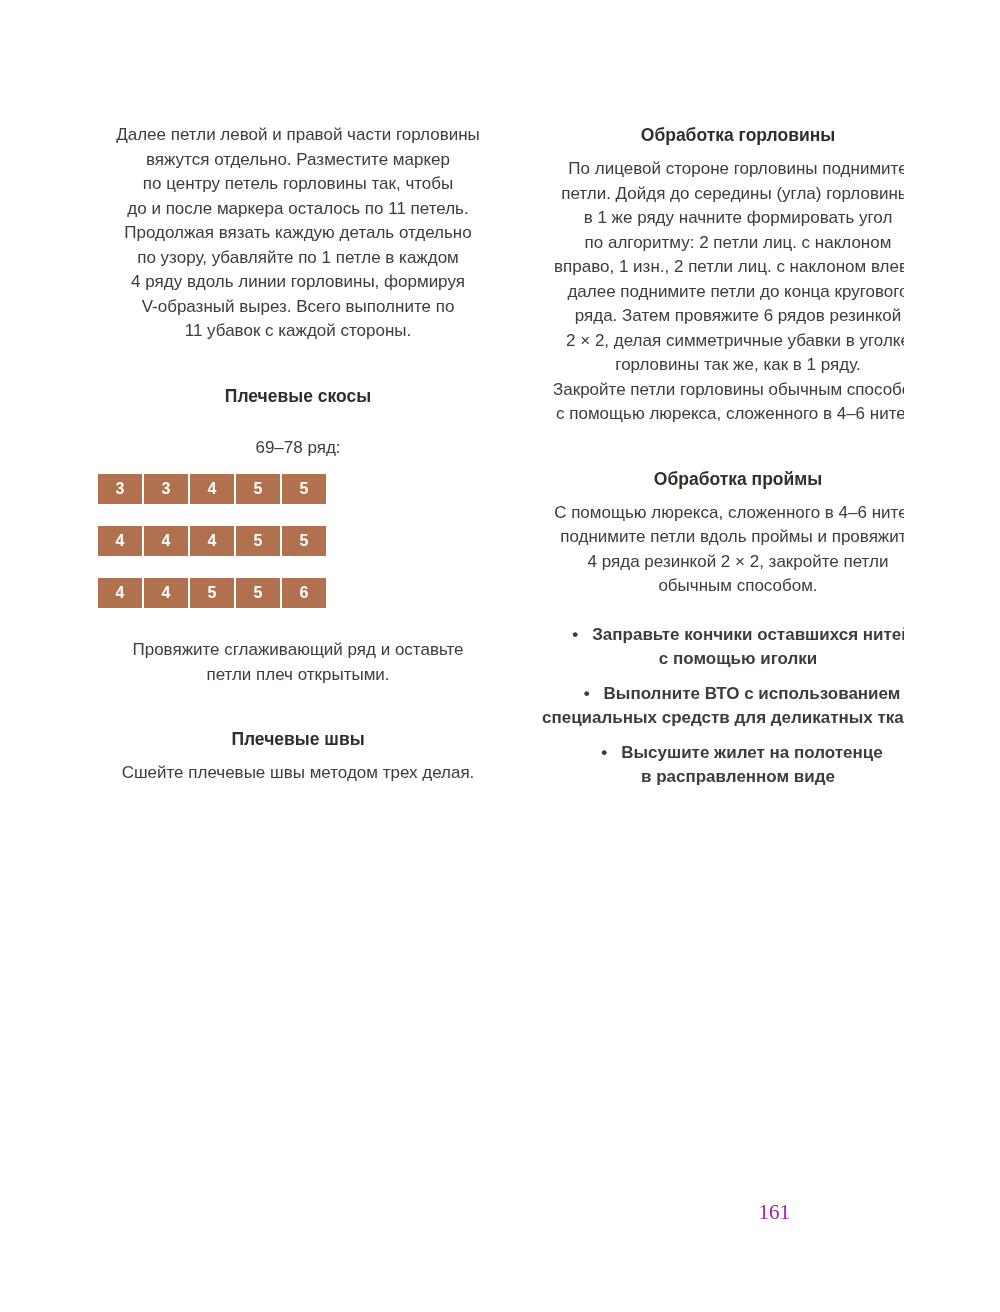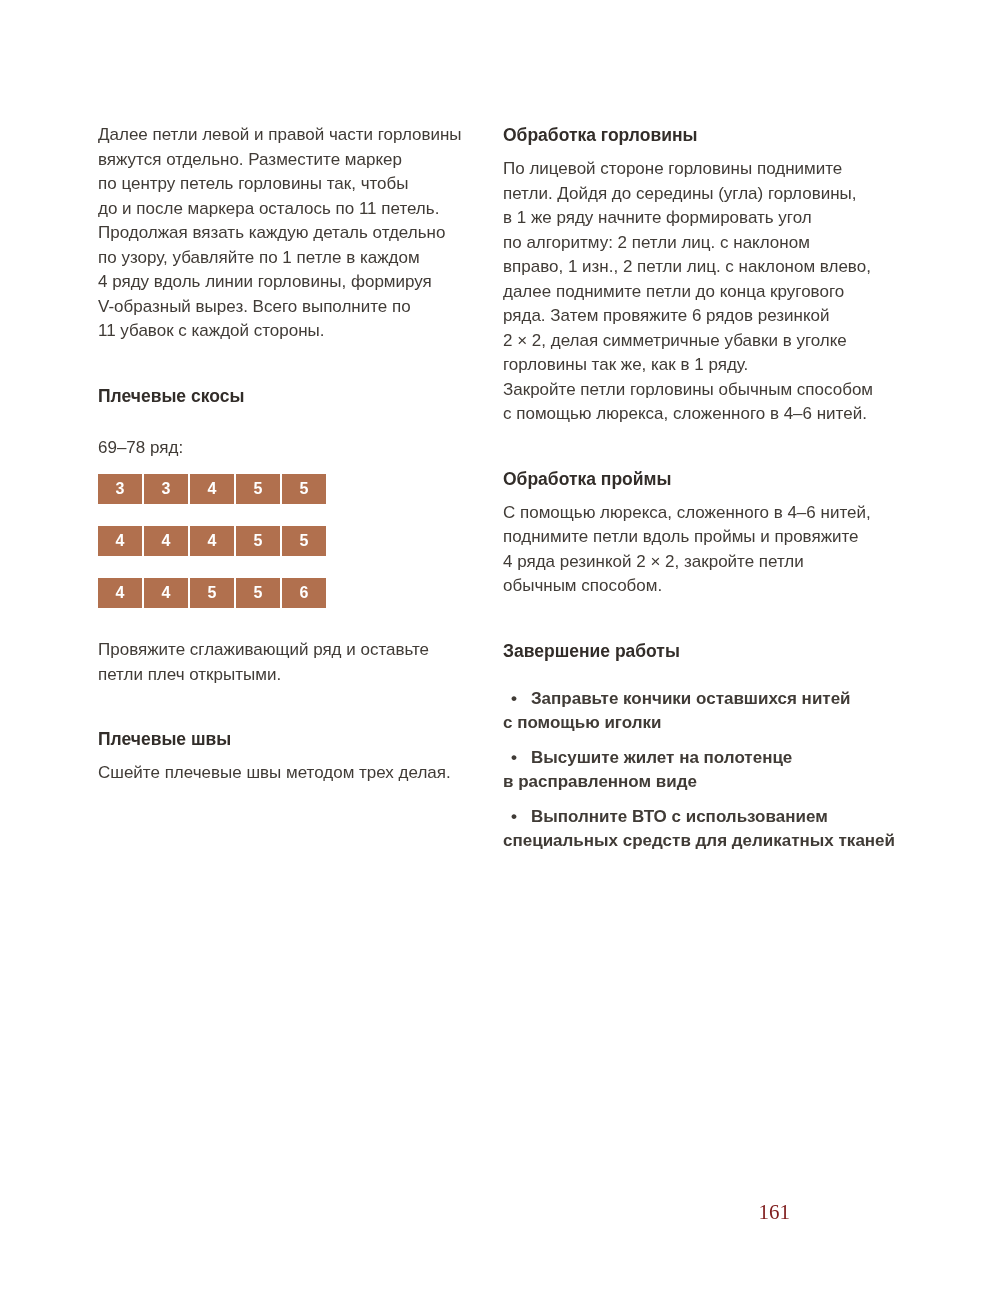--- a/index.html
+++ b/index.html
@@ -4,24 +4,25 @@
 <style>
   html, body { margin: 0; padding: 0; background: #ffffff; }
   .page {
     position: relative;
     width: 904px;
     height: 1312px;
     background: #ffffff;
     font-family: "Liberation Sans", sans-serif;
     color: #403b36;
     overflow: hidden;
+    text-align: center;
   }
   .col { position: absolute; top: 123px; }
   .col-left  { left: 98px;  width: 400px; }
-  .col-right { left: 503px; width: 420px; }
+  .col-right { left: 528px; width: 420px; }
   .col > :first-child { margin-top: 0; }
 
   .body-text {
     font-size: 17px;
     line-height: 24.5px;
     margin: 0;
     white-space: pre-line;
   }
   .heading {
     font-size: 17.5px;
@@ -51,21 +52,21 @@
   .bullet-item { font-size: 17px; line-height: 24.5px; margin-bottom: 10px; font-weight: bold; }
   .bullet-dot  { display: inline; margin: 0 14px 0 8px; }
   .bullet-text { white-space: pre-line; }
 
   .page-number {
     position: absolute;
     top: 1200px;
     right: 114px;
     font-family: "Liberation Serif", serif;
     font-size: 21px;
-    color: #7f1d1d;
+    color: #a21caf;
   }
 </style>
 </head>
 <body>
 
 <div class="page">
 
   <div class="col col-left">
     <p class="body-text">Далее петли левой и правой части горловины
 вяжутся отдельно. Разместите маркер
@@ -125,25 +126,24 @@
 горловины так же, как в 1 ряду.
 Закройте петли горловины обычным способом
 с помощью люрекса, сложенного в 4–6 нитей.</p>
 
     <h2 class="heading">Обработка проймы</h2>
     <p class="body-text">С помощью люрекса, сложенного в 4–6 нитей,
 поднимите петли вдоль проймы и провяжите
 4 ряда резинкой 2 × 2, закройте петли
 обычным способом.</p>
 
-    <h2 class="heading">Завершение работы</h2>
     <div class="bullet-list">
       <div class="bullet-item"><span class="bullet-dot">•</span><span class="bullet-text">Заправьте кончики оставшихся нитей
 с помощью иголки</span></div>
+      <div class="bullet-item"><span class="bullet-dot">•</span><span class="bullet-text">Выполните ВТО с использованием
+специальных средств для деликатных тканей</span></div>
       <div class="bullet-item"><span class="bullet-dot">•</span><span class="bullet-text">Высушите жилет на полотенце
 в расправленном виде</span></div>
-      <div class="bullet-item"><span class="bullet-dot">•</span><span class="bullet-text">Выполните ВТО с использованием
-специальных средств для деликатных тканей</span></div>
     </div>
   </div>
 
   <div class="page-number">161</div>
 </div>
 
 </body></html>

